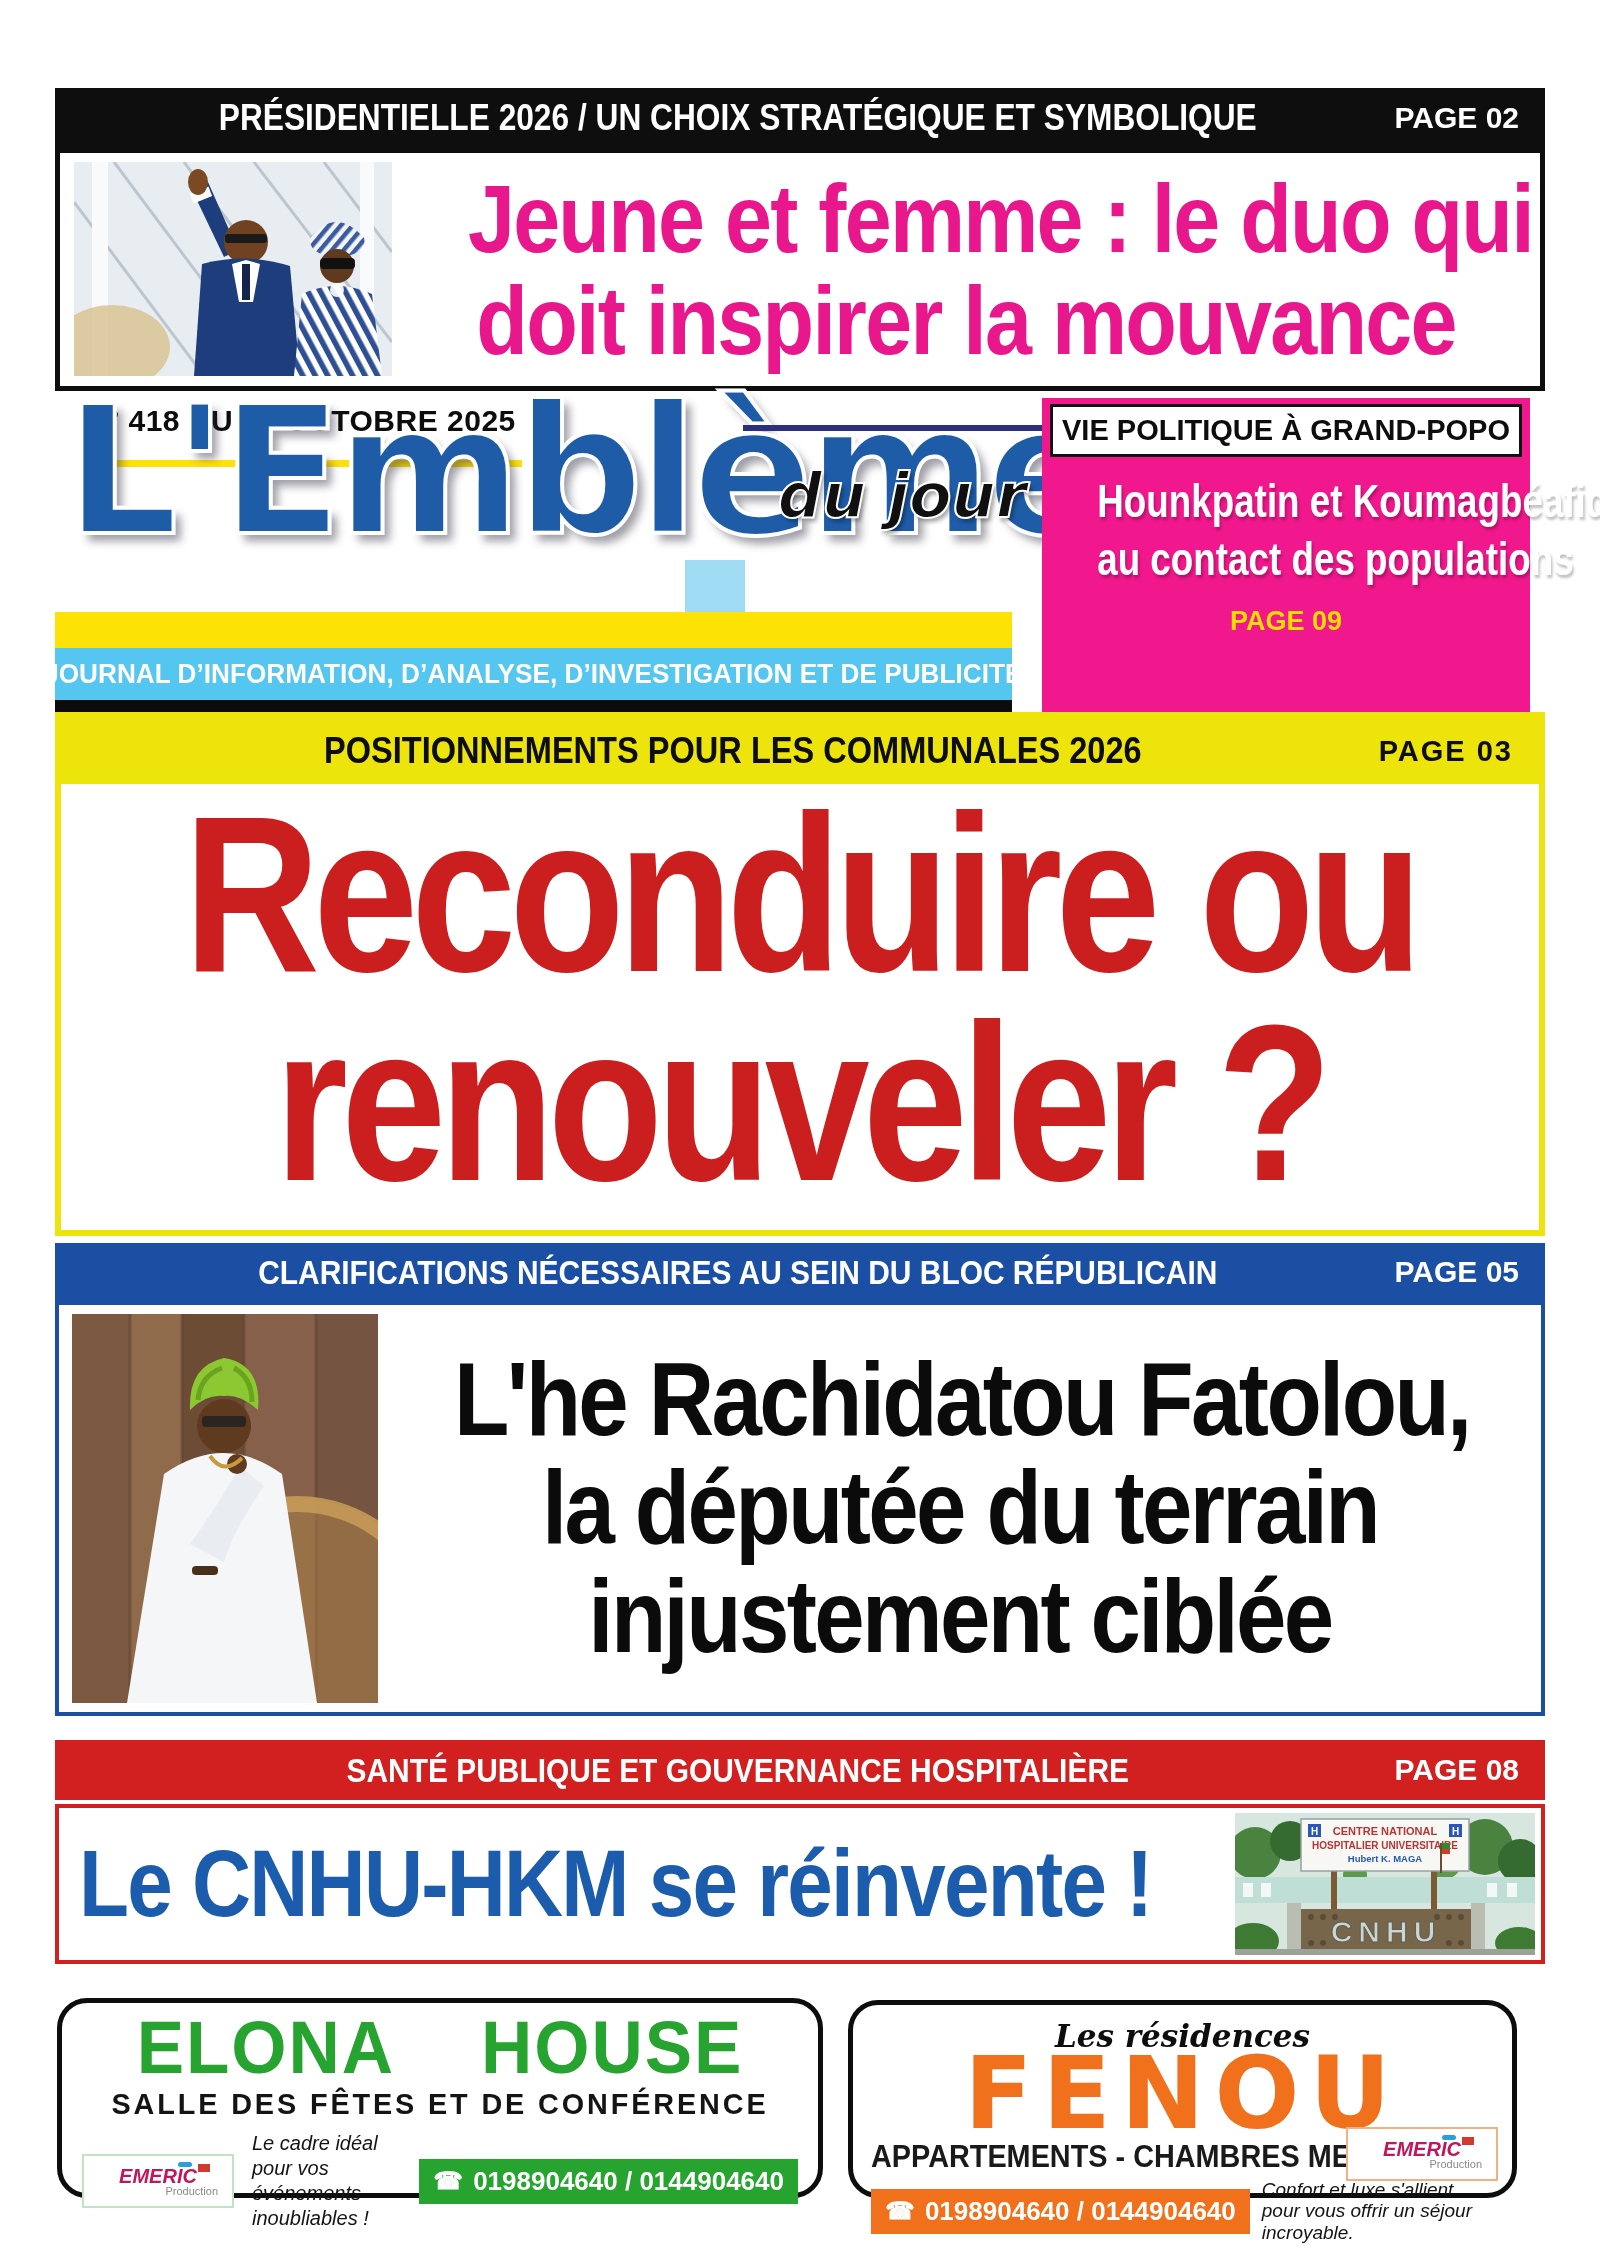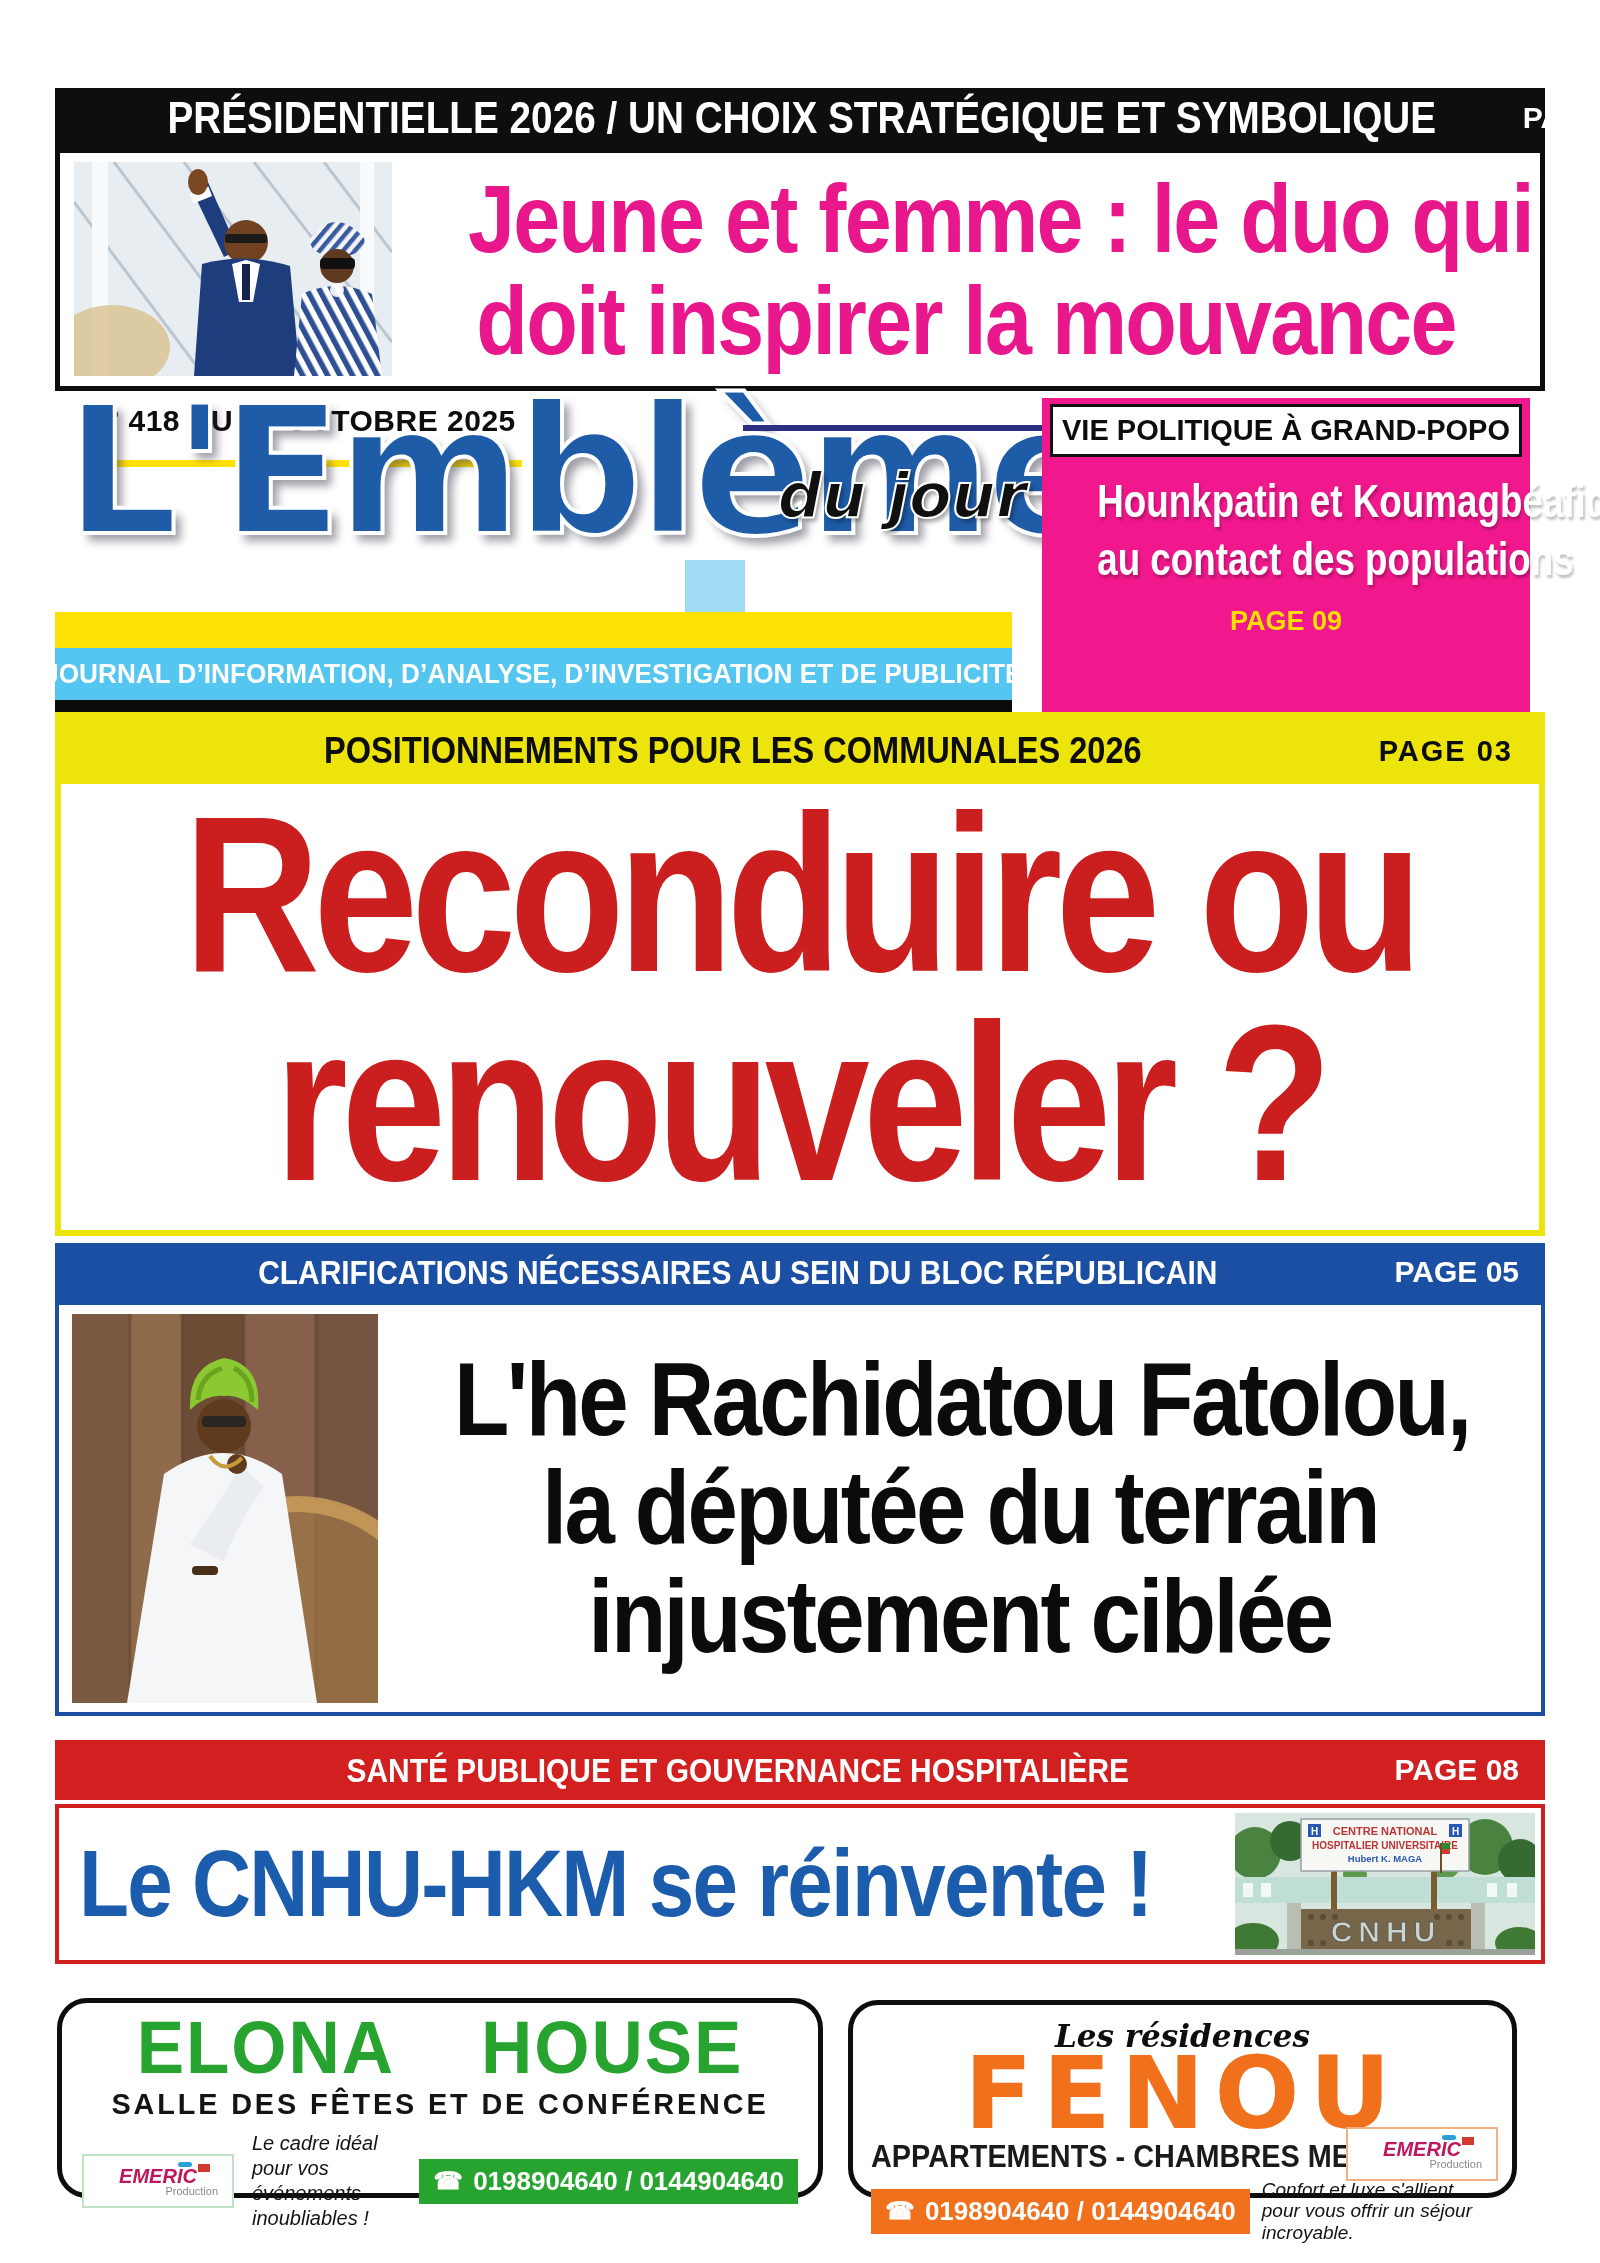--- a/index.html
+++ b/index.html
@@ -7,21 +7,21 @@
         font-family:"Liberation Sans",sans-serif;color:#111;}
   .abs{position:absolute;}
   .bar{display:flex;align-items:center;padding:0 26px;box-sizing:border-box;}
   .bar-title{flex:1;text-align:center;color:#fff;font-weight:bold;white-space:nowrap;}
   .page-label{flex:none;color:#fff;font-weight:bold;white-space:nowrap;}
   .cond{display:block;transform:scaleX(0.88);transform-origin:center;white-space:nowrap;}
   .condL{display:block;transform:scaleX(0.87);transform-origin:left center;white-space:nowrap;}
 
   
   .top-banner{left:55px;top:88px;width:1490px;height:60px;background:#0e0e0e;}
-  .top-banner .bar-title{font-size:44px;}
+  .top-banner .bar-title{font-size:36px;}
   .top-banner .page-label{font-size:30px;}
 
   
   .lead-box{left:55px;top:148px;width:1490px;height:243px;border:5px solid #0e0e0e;
             box-sizing:border-box;background:#fff;}
   .lead-photo{position:absolute;left:14px;top:9px;width:318px;height:214px;}
   .lead-headline{position:absolute;left:340px;right:8px;top:0;bottom:0;display:flex;
                  flex-direction:column;justify-content:center;text-align:center;
                  color:#E8178B;font-weight:bold;font-size:96px;line-height:1.06;letter-spacing:-2px;}
 

